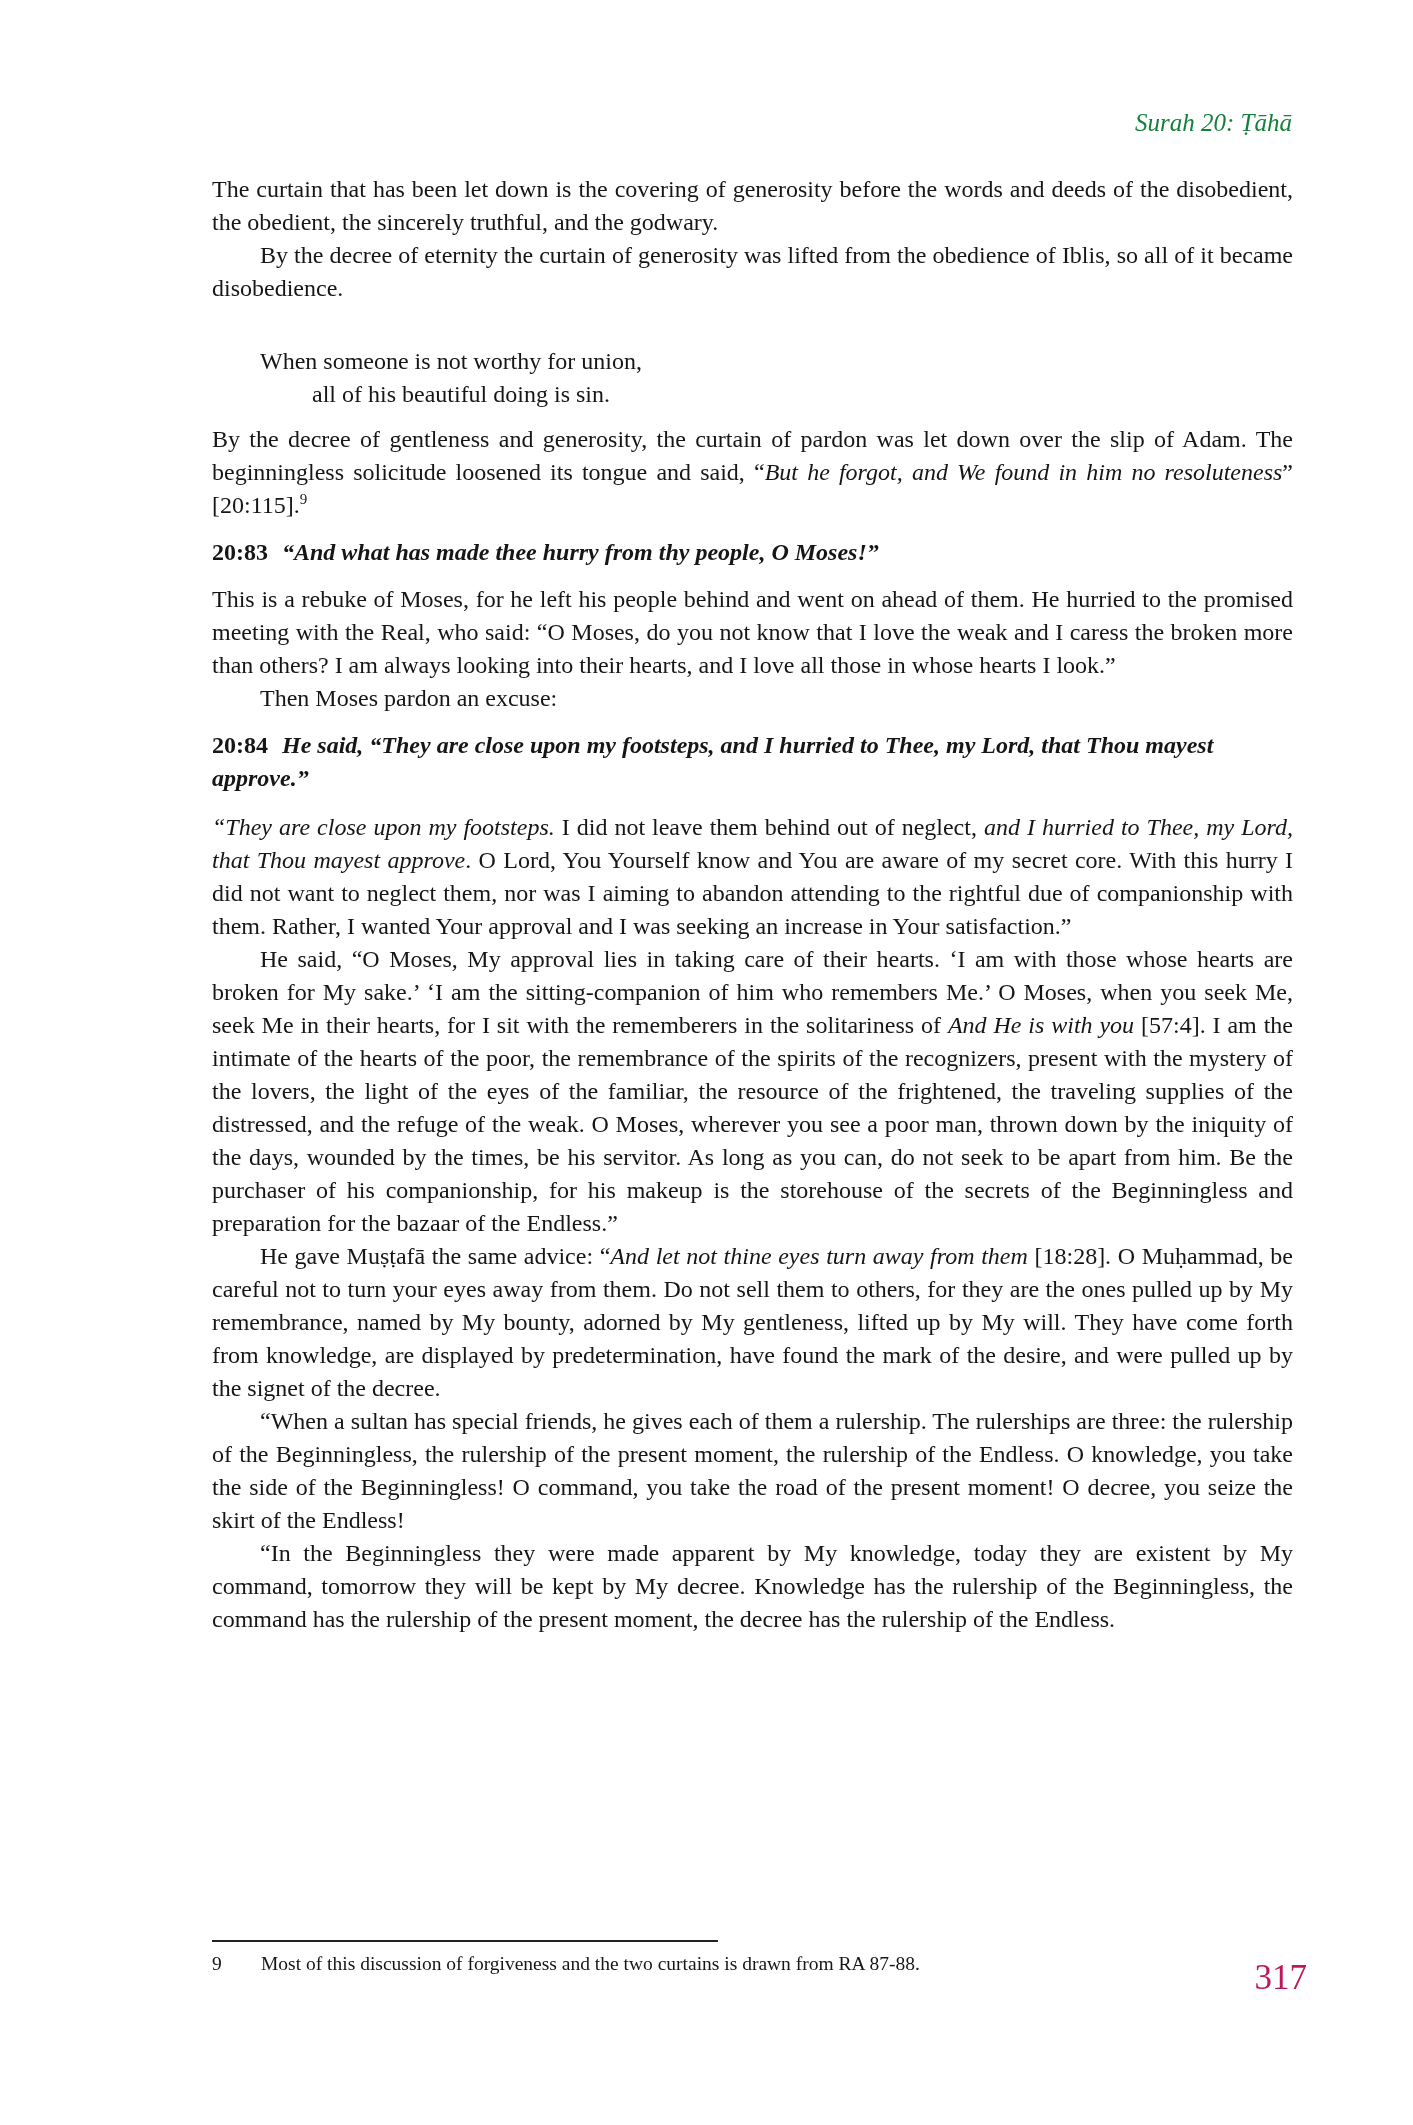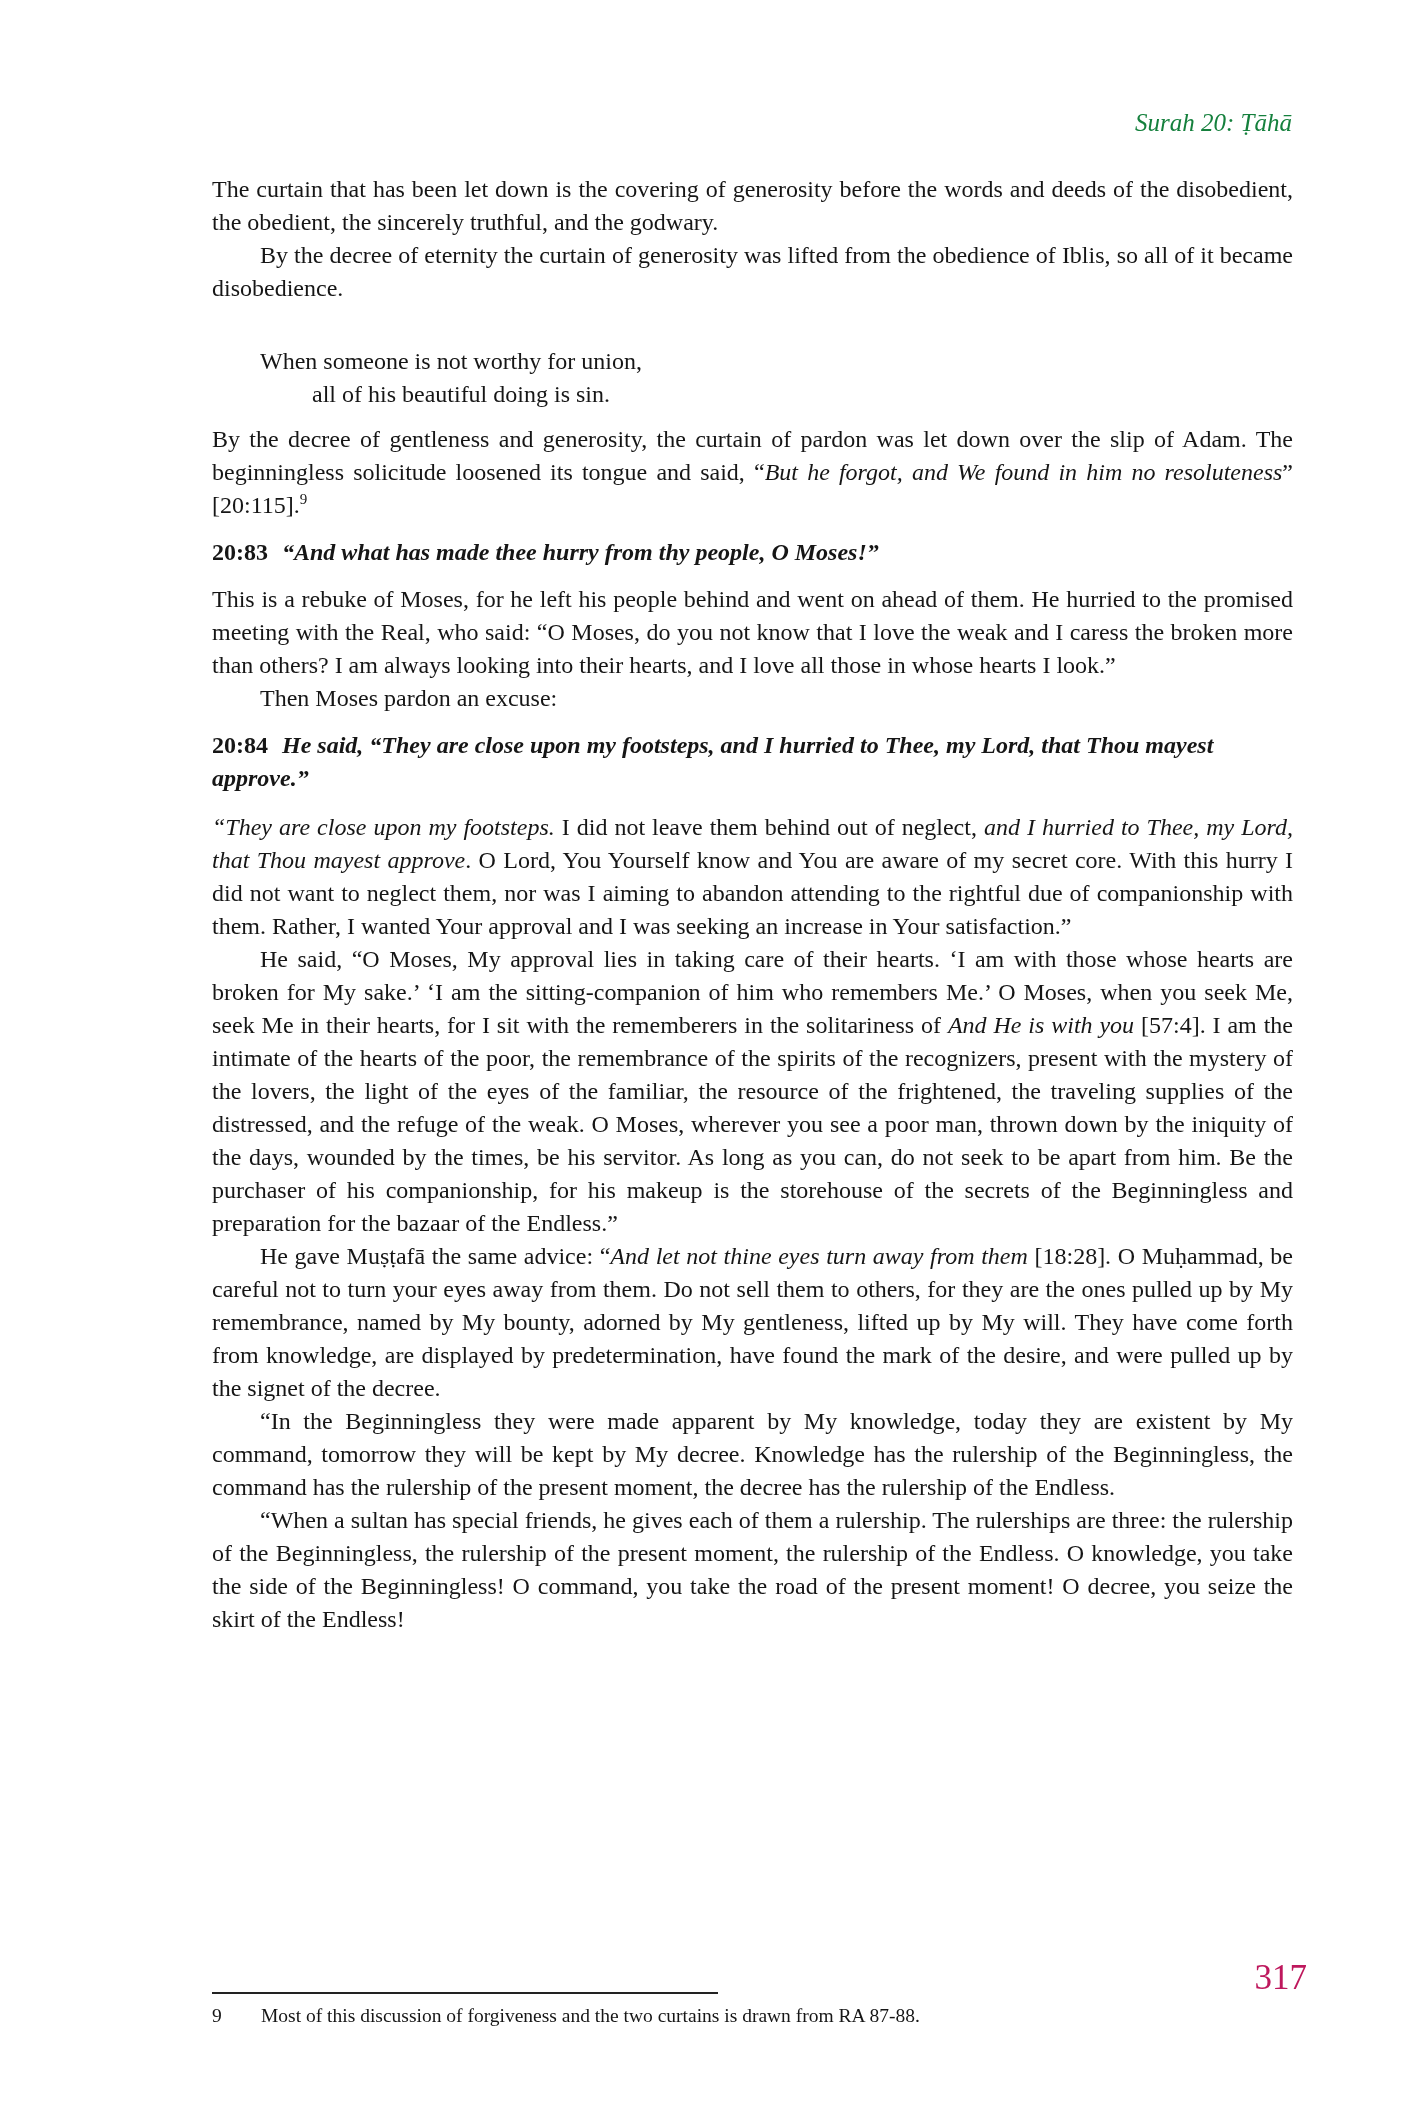--- a/index.html
+++ b/index.html
@@ -52,21 +52,21 @@
   .quote-para { margin-top: 16px !important; }
   .ital { font-style: italic; }
   sup.fn-ref {
     font-size: 15px;
     vertical-align: super;
     line-height: 0;
   }
   .footnote-area {
     position: absolute;
     left: 212px;
-    top: 1992px;
+    top: 1940px;
     width: 1081px;
   }
   .footnote-rule {
     width: 506px;
     height: 0;
     border-top: 2px solid #222222;
     margin: 0 0 9px 0;
   }
   .footnote-line {
     font-size: 19.5px;
@@ -114,23 +114,23 @@
     <p class="para-indent">Then Moses pardon an excuse:</p>
 
     <p class="verse-heading"><span class="heading-num">20:84</span><span class="heading-quote">He said, “They are close upon my footsteps, and I hurried to Thee, my Lord, that Thou mayest approve.”</span></p>
 
     <p class="quote-para"><span class="ital">“They are close upon my footsteps.</span><span>  I did not leave them behind out of neglect, </span><span class="ital">and I hurried to Thee, my Lord, that Thou mayest approve</span><span>.  O Lord, You Yourself know and You are aware of my secret core.  With this hurry I did not want to neglect them, nor was I aiming to abandon attending to the rightful due of companionship with them.  Rather, I wanted Your approval and I was seeking an increase in Your satisfaction.”</span></p>
 
     <p class="para-indent"><span>He said, “O Moses, My approval lies in taking care of their hearts.  ‘I am with those whose hearts are broken for My sake.’  ‘I am the sitting-companion of him who remembers Me.’  O Moses, when you seek Me, seek Me in their hearts, for I sit with the rememberers in the solitariness of </span><span class="ital">And He is with you</span><span> [57:4].  I am the intimate of the hearts of the poor, the remembrance of the spirits of the recognizers, present with the mystery of the lovers, the light of the eyes of the familiar, the resource of the frightened, the traveling supplies of the distressed, and the refuge of the weak.  O Moses, wherever you see a poor man, thrown down by the iniquity of the days, wounded by the times, be his servitor.  As long as you can, do not seek to be apart from him.  Be the purchaser of his companionship, for his makeup is the storehouse of the secrets of the Beginningless and preparation for the bazaar of the Endless.”</span></p>
 
     <p class="para-indent"><span>He gave Muṣṭafā the same advice: “</span><span class="ital">And let not thine eyes turn away from them</span><span> [18:28].  O Muḥammad, be careful not to turn your eyes away from them.  Do not sell them to others, for they are the ones pulled up by My remembrance, named by My bounty, adorned by My gentleness, lifted up by My will.  They have come forth from knowledge, are displayed by predetermination, have found the mark of the desire, and were pulled up by the signet of the decree.</span></p>
 
+    <p class="para-indent">“When a sultan has special friends, he gives each of them a rulership.  The rulerships are three: the rulership of the Beginningless, the rulership of the present moment, the rulership of the Endless.  O knowledge, you take the side of the Beginningless!  O command, you take the road of the present moment!  O decree, you seize the skirt of the Endless!</p>
+
     <p class="para-indent">“In the Beginningless they were made apparent by My knowledge, today they are existent by My command, tomorrow they will be kept by My decree.  Knowledge has the rulership of the Beginningless, the command has the rulership of the present moment, the decree has the rulership of the Endless.</p>
-
-    <p class="para-indent">“When a sultan has special friends, he gives each of them a rulership.  The rulerships are three: the rulership of the Beginningless, the rulership of the present moment, the rulership of the Endless.  O knowledge, you take the side of the Beginningless!  O command, you take the road of the present moment!  O decree, you seize the skirt of the Endless!</p>
 
   </div>
 
   <div class="footnote-area">
     <div class="footnote-rule"></div>
     <div class="footnote-line"><span class="fn-num">9</span><span>Most of this discussion of forgiveness and the two curtains is drawn from RA 87-88.</span></div>
   </div>
 
   <div class="page-number">317</div>
 

